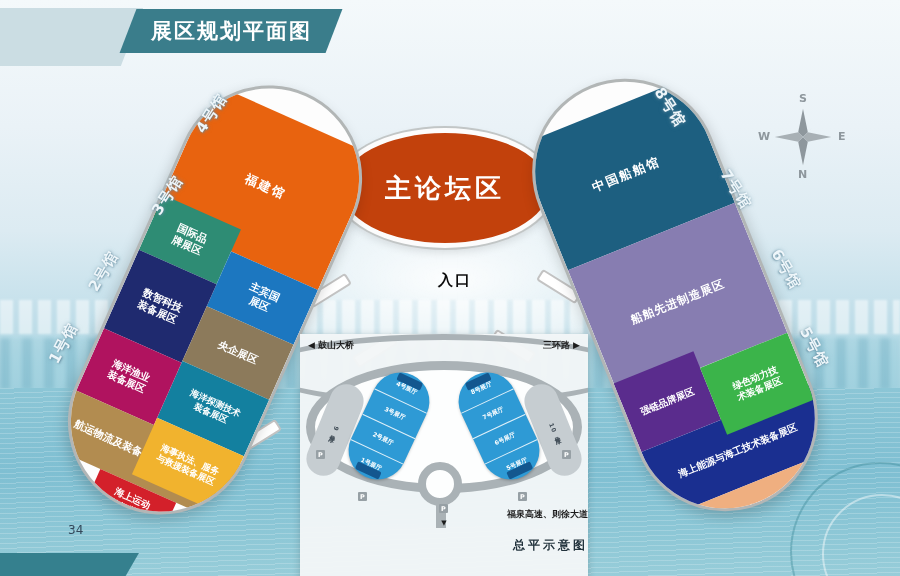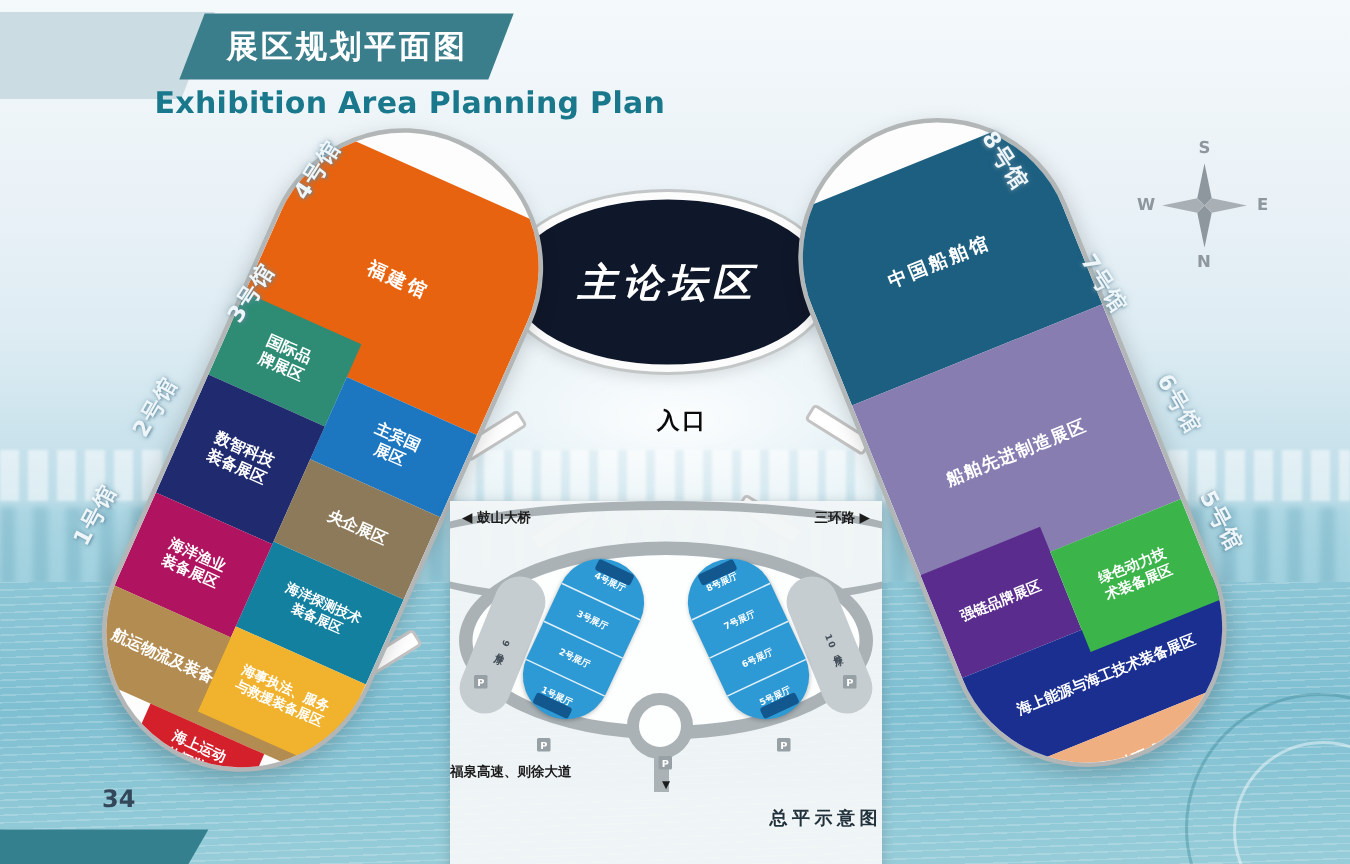--- a/index.html
+++ b/index.html
@@ -97,21 +97,21 @@
     background:rgba(243,246,247,.96); overflow:hidden; box-shadow:0 2px 8px rgba(0,0,0,.18); }
   .inset .road-top { position:absolute; left:-40px; top:0; width:368px; height:72px; border-radius:50%;
     border:6px solid #aab2b6; background:transparent; }
   .inset .ring { position:absolute; left:6px; top:27px; width:276px; height:132px; border-radius:50%;
     border:9px solid #aab2b6; background:#fdfefe; }
   .inset .circ { position:absolute; left:118px; top:128px; width:44px; height:44px; border-radius:50%;
     border:8px solid #aab2b6; background:#fdfefe; }
   .inset .stem { position:absolute; left:136px; top:168px; width:10px; height:26px; background:#aab2b6; }
   .inset .lab { position:absolute; font-size:9px; font-weight:bold; color:#1c1c1c; white-space:nowrap; }
   .lab-tl { left:8px; top:5px; } .lab-tr { right:8px; top:5px; }
-  .lab-bottom { left:0; right:0; top:174px; text-align:left; }
+  .lab-bottom { left:0; right:0; top:174px; text-align:right; }
   .lab-arrow { left:0; right:0; top:185px; text-align:center; font-size:7px; color:#1c1c1c; position:absolute; }
   .mini-cap { position:absolute; width:58px; height:112px; border-radius:29px; overflow:hidden;
     box-shadow:0 1px 3px rgba(0,0,0,.25); }
   .mini-left  { left:60px;  top:36px; transform:rotate(25deg); }
   .mini-right { left:170px; top:36px; transform:rotate(-25deg); }
   .mini-cap .cell { height:28px; display:flex; align-items:center; justify-content:center;
     color:#fff; font-size:6px; font-weight:bold; }
   .mini-cap .cell + .cell { border-top:1px solid rgba(255,255,255,.85); }
   .tipcap { position:absolute; left:50%; transform:translateX(-50%); width:26px; height:8px;
     background:#13578f; border-radius:2px; }
@@ -128,58 +128,57 @@
     writing-mode:vertical-rl; letter-spacing:1px; }
   .side-l { left:18px;  top:48px; transform:rotate(22deg); }
   .side-r { left:236px; top:48px; transform:rotate(-22deg); }
   .pmark { position:absolute; width:9px; height:9px; background:#97a0a5; border-radius:1px;
     color:#fff; font-size:6.5px; font-weight:bold; display:flex; align-items:center; justify-content:center; }
   .p1 { left:58px; top:158px; } .p2 { left:139px; top:170px; } .p3 { left:218px; top:158px; }
   .p4 { left:16px; top:116px; } .p5 { left:262px; top:116px; }
   .inset-caption { position:absolute; left:300px; top:537px; width:288px; text-align:right;
     font-size:12px; font-weight:bold; color:#22333d; letter-spacing:3px; text-shadow:0 0 3px rgba(255,255,255,.6); }
 
-  .page-num { position:absolute; left:68px; top:523px; font-size:16px; color:#33475a;font-weight:bold; }
+  .page-num { position:absolute; left:68px; top:523px; font-size:12px; color:#33475a; }
 </style>
 </head>
 <body>
 
 <div id="stage">
 
   <div class="bg-sky"></div>
   <div class="bg-glow"></div>
   <div class="bldg-band"></div>
   <div class="trees-band"></div>
   <div class="water"></div>
   <div class="corner-wedge"></div>
   <div class="swirl1"></div>
   <div class="swirl2"></div>
 
   <div class="hdr-slab"></div>
   <div class="hdr-banner" style="background: rgb(58, 125, 139);">
     <span class="unskew">展区规划平面图</span>
   </div>
-  <div class="hdr-en" style="color: rgb(25, 120, 140);">Exhibition Area Planning Plan</div>
 
   <div class="compass">
     <span class="pt pt-s">S</span>
     <span class="pt pt-n">N</span>
     <span class="pt pt-w">W</span>
     <span class="pt pt-e">E</span>
     <svg width="62" height="62" viewBox="0 0 90 90">
       <polygon points="45,4 52,38 45,45 38,38" fill="#8e979d"></polygon>
       <polygon points="45,86 52,52 45,45 38,52" fill="#8e979d"></polygon>
       <polygon points="4,45 38,38 45,45 38,52" fill="#a8b0b5"></polygon>
       <polygon points="86,45 52,38 45,45 52,52" fill="#a8b0b5"></polygon>
       <polygon points="45,45 58,32 52,38" fill="#c7cdd1"></polygon>
       <polygon points="45,45 32,58 38,52" fill="#c7cdd1"></polygon>
     </svg>
   </div>
 
-  <div class="forum" style="background: #0f172a; font-style: italic;">
+  <div class="forum" style="background: #c2410c;">
     <span>主论坛区</span>
   </div>
   <div class="entrance">入口</div>
 
   <div class="conn c1"></div>
   <div class="conn c2"></div>
   <div class="conn c3"></div>
   <div class="conn c4"></div>
   <div class="conn c5"></div>
   <div class="conn c6"></div>

